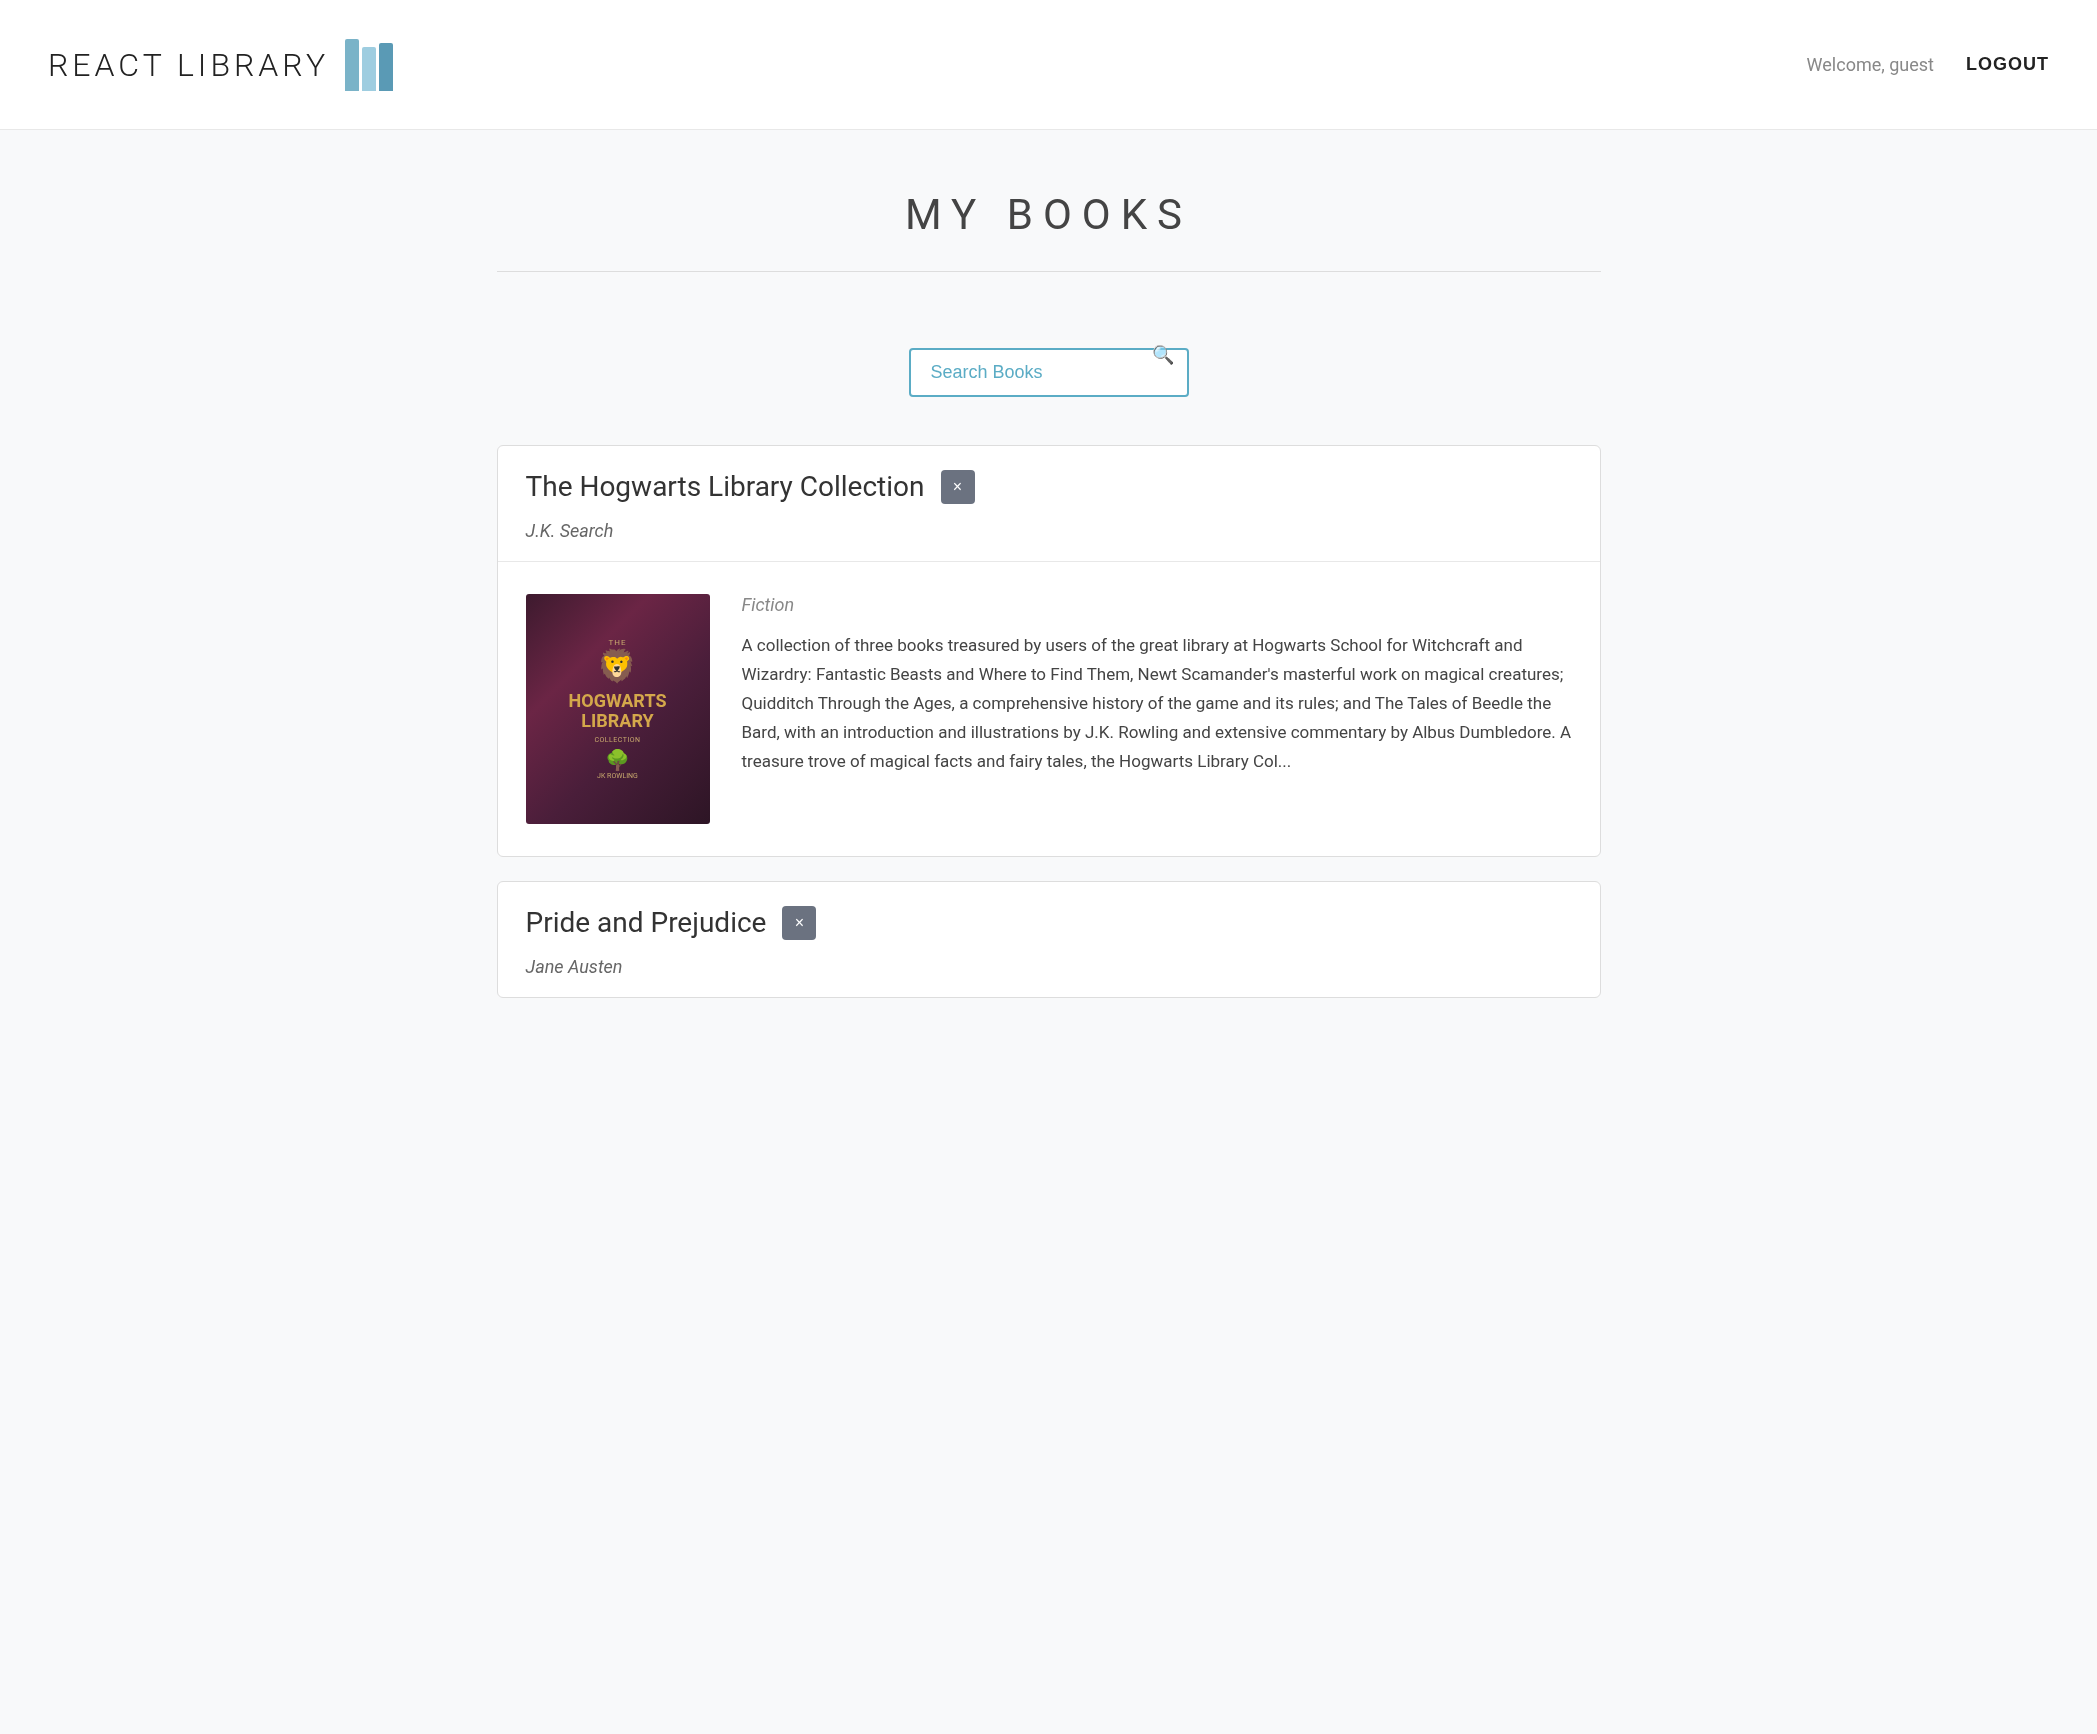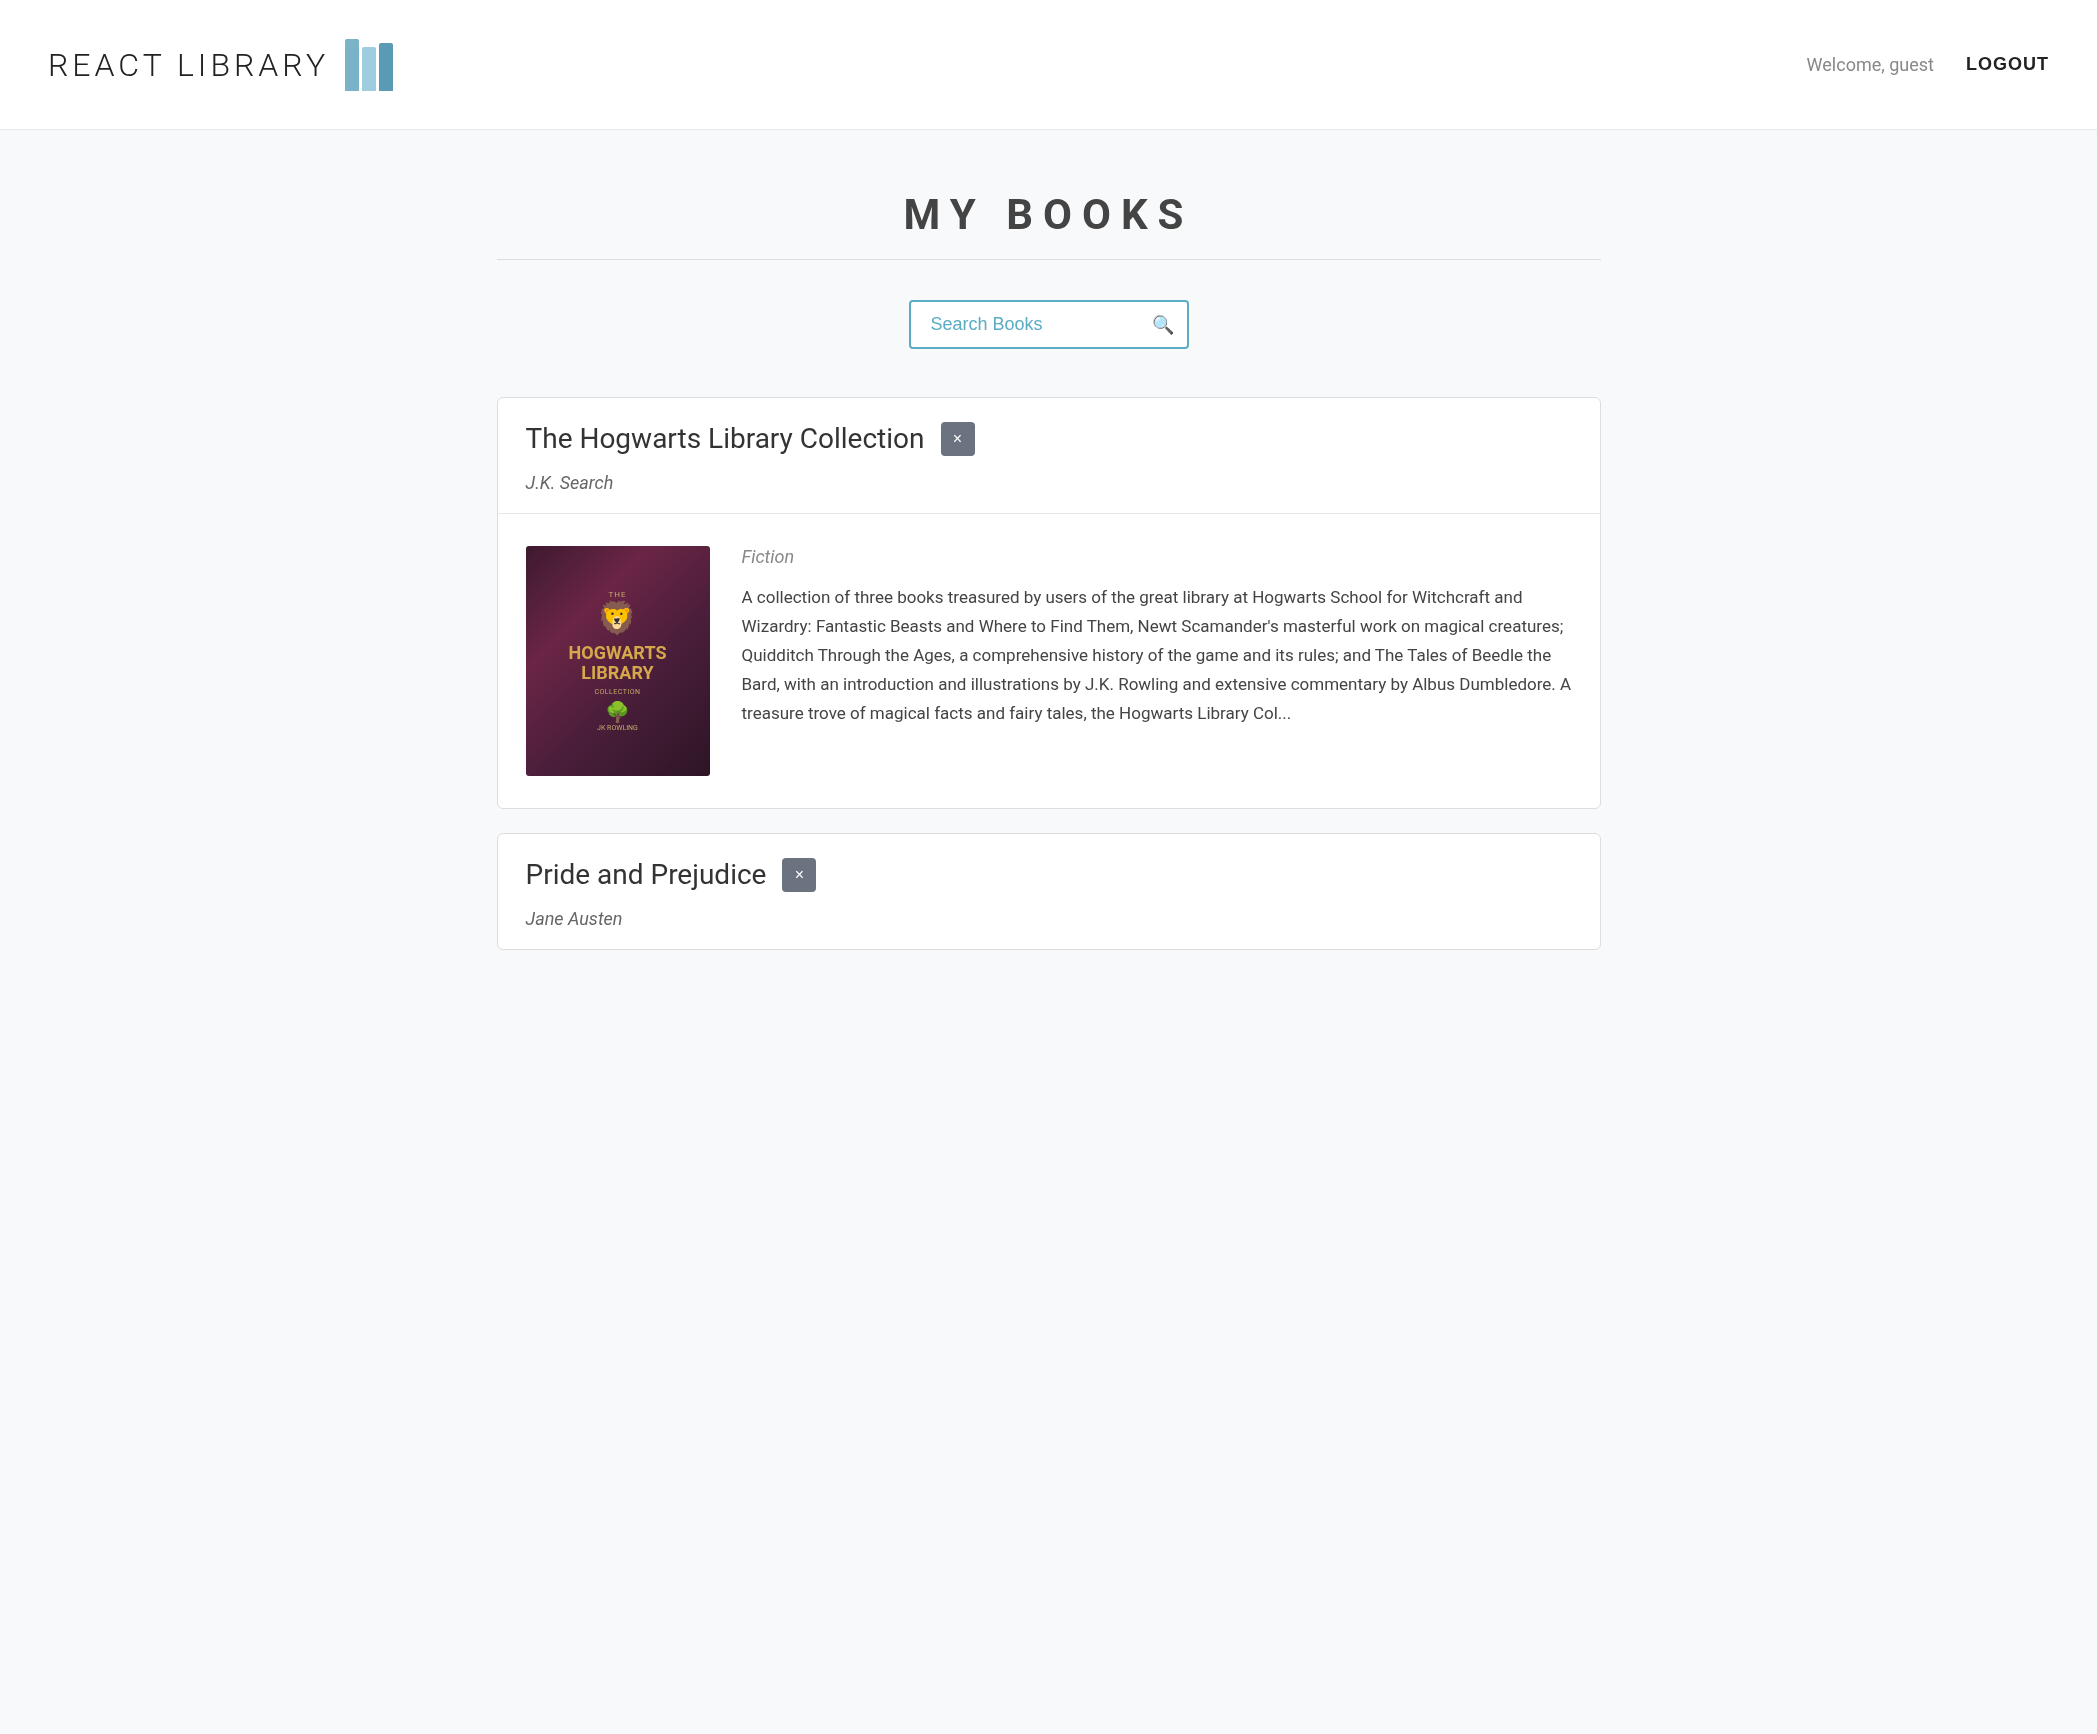--- a/index.html
+++ b/index.html
@@ -70,25 +70,25 @@
     
     .main {
       max-width: 1200px;
       margin: 0 auto;
       padding: 60px 48px;
     }
 
     .page-title {
       text-align: center;
       font-size: 42px;
-      font-weight: 700;
+      font-weight: 400;
       letter-spacing: 10px;
       color: #444;
       text-transform: uppercase;
-      margin-bottom: 20px;
+      margin-bottom: 32px;
     }
 
     .divider {
       border: none;
       border-top: 1px solid #ddd;
       margin-bottom: 40px;
     }
 
     
     .search-container {
@@ -102,20 +102,21 @@
     }
     .search-input {
       width: 100%;
       padding: 12px 44px 12px 20px;
       font-size: 18px;
       color: #5bacc5;
       border: 2px solid #5bacc5;
       border-radius: 4px;
       outline: none;
       background: #fff;
+      margin-top: 36px;
     }
     .search-input::placeholder {
       color: #5bacc5;
     }
     .search-icon-btn {
       position: absolute;
       right: 14px;
       top: 50%;
       transform: translateY(-50%);
       background: none;

